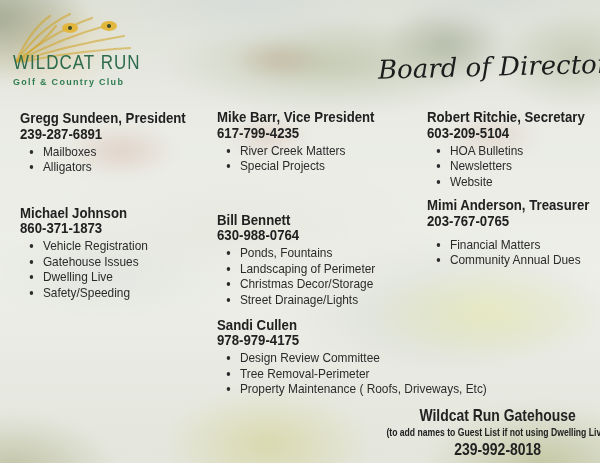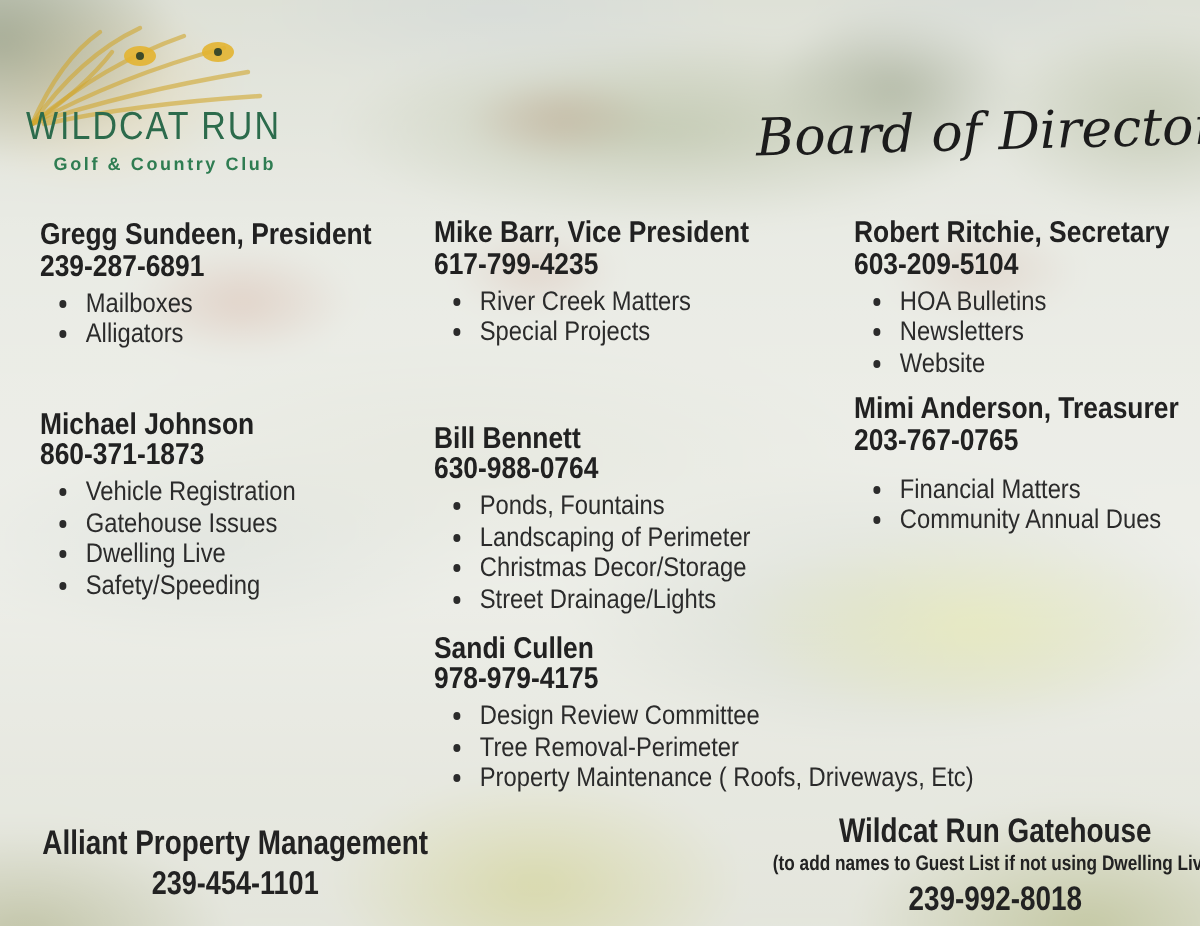--- a/index.html
+++ b/index.html
@@ -44,21 +44,21 @@
   
   .logo{position:absolute;left:12px;top:8px;width:126px;height:86px;}
   .logo svg{position:absolute;left:0;top:0;}
   .logo-name{
     position:absolute;left:1px;top:44px;width:125px;
     font-size:17px;font-weight:400;letter-spacing:1px;color:#2c6b4c;white-space:nowrap;
     transform:scale(1.0,1.15);transform-origin:left top;
   }
   .logo-tagline{
     position:absolute;left:1px;top:69px;width:125px;
-    font-size:9px;font-weight:700;letter-spacing:1.3px;color:#2f7d52;white-space:nowrap;text-align:right;
+    font-size:9px;font-weight:700;letter-spacing:1.3px;color:#2f7d52;white-space:nowrap;
   }
   .title{position:absolute;left:0;top:22px;width:600px;text-align:center;color:#1c1c1c;}
   .title span{
     display:inline-block;font-size:35px;font-weight:700;line-height:1;
     letter-spacing:1px;transform:scale(0.78,1.08);transform-origin:center top;white-space:nowrap;
   }
   .subtitle{
     position:absolute;left:378px;top:52px;width:210px;text-align:center;
     font-family:"DejaVu Serif",serif;font-style:italic;font-weight:500;
     font-size:26px;color:#1c1c1c;white-space:nowrap;transform:rotate(-1.5deg);
@@ -181,26 +181,20 @@
     <article class="member gap-d pad-list">
       <h2 class="member-name">Mimi Anderson, Treasurer</h2>
       <div class="member-phone">203-767-0765</div>
       <ul>
         <li>Financial Matters</li>
         <li>Community Annual Dues</li>
       </ul>
     </article>
   </section>
 
-  <div class="footer-left">
-    <div class="condensed">
-      <div class="f-line1">Alliant Property Management</div>
-      <div class="f-phone">239-454-1101</div>
-    </div>
-  </div>
   <div class="footer-right">
     <div class="condensed">
       <div class="f-line1">Wildcat Run Gatehouse</div>
       <div class="f-note">(to add names to Guest List if not using Dwelling Live)</div>
       <div class="f-phone" style="font-size:17px;">239-992-8018</div>
     </div>
   </div>
 </div>
 
 </body></html>

